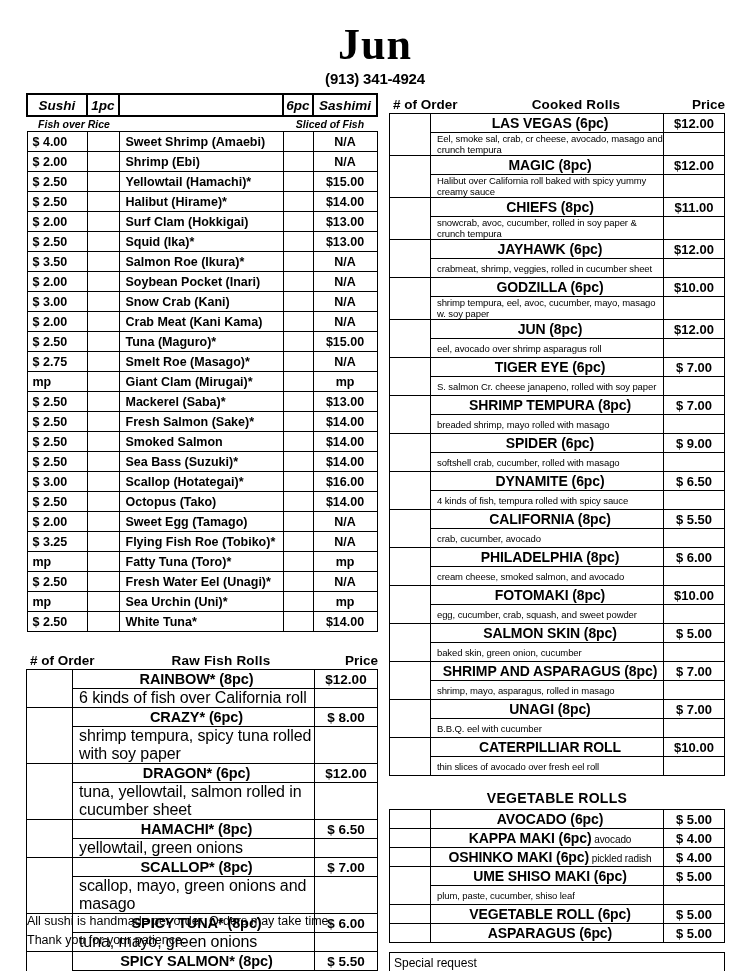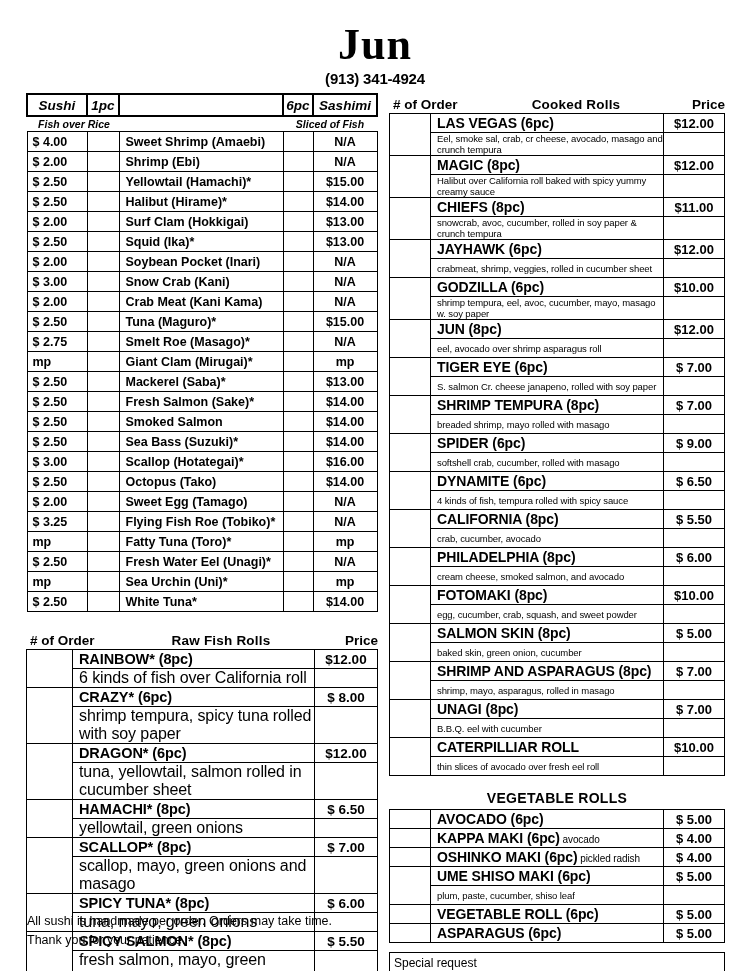--- a/index.html
+++ b/index.html
@@ -82,21 +82,21 @@
     height:19px;
     margin-bottom:1px;
   }
   .rollhdr .h-order{width:108px;text-align:left;padding-left:4px;}
   .rollhdr .h-title{flex:1;text-align:center;letter-spacing:0.2px;}
   .rollhdr .h-price{width:74px;text-align:right;}
 
   .rolls{width:100%;table-layout:fixed;border-collapse:collapse;}
   .rolls td{border:1.5px solid #000;padding:0;vertical-align:middle;}
   .o-cell{width:45px;}
-  .n-cell{padding:0 0 0 6px !important;font-size:14.5px;font-weight:bold;height:18px;letter-spacing:-0.1px;}
+  .n-cell{padding:0 0 0 6px !important;font-size:14.5px;font-weight:bold;height:18px;letter-spacing:-0.1px;text-align:center;}
   .d-cell{padding:0 0 0 6px !important;font-size:16px;font-weight:normal;height:13px;letter-spacing:-0.1px;}
   .p-cell{width:62px;text-align:center;font-size:13.5px;font-weight:bold;height:18px;}
   .p-empty{border-top:none !important;}
   .inline-note{font-size:10px;font-weight:normal;letter-spacing:-0.1px;}
 
   .rolls-right .o-cell{width:40px;}
   .rolls-right .n-cell{font-size:14px;}
   .rolls-right .d-cell{font-size:9.5px;}
   .rolls-right .p-cell{width:60px;font-size:13px;}
 
@@ -185,20 +185,27 @@
             <td class="c-sash">$13.00</td>
           </tr>
           <tr>
             <td class="c-price">$  2.50</td>
             <td class="c-qty"></td>
             <td class="c-name name-cell">Squid (Ika)*</td>
             <td class="c-qty6"></td>
             <td class="c-sash">$13.00</td>
           </tr>
           <tr>
+            <td class="c-price">$  3.50</td>
+            <td class="c-qty"></td>
+            <td class="c-name name-cell">Salmon Roe (Ikura)*</td>
+            <td class="c-qty6"></td>
+            <td class="c-sash">N/A</td>
+          </tr>
+          <tr>
             <td class="c-price">$  2.00</td>
             <td class="c-qty"></td>
             <td class="c-name name-cell">Soybean Pocket (Inari)</td>
             <td class="c-qty6"></td>
             <td class="c-sash">N/A</td>
           </tr>
           <tr>
             <td class="c-price">$  3.00</td>
             <td class="c-qty"></td>
             <td class="c-name name-cell">Snow Crab (Kani)</td>

